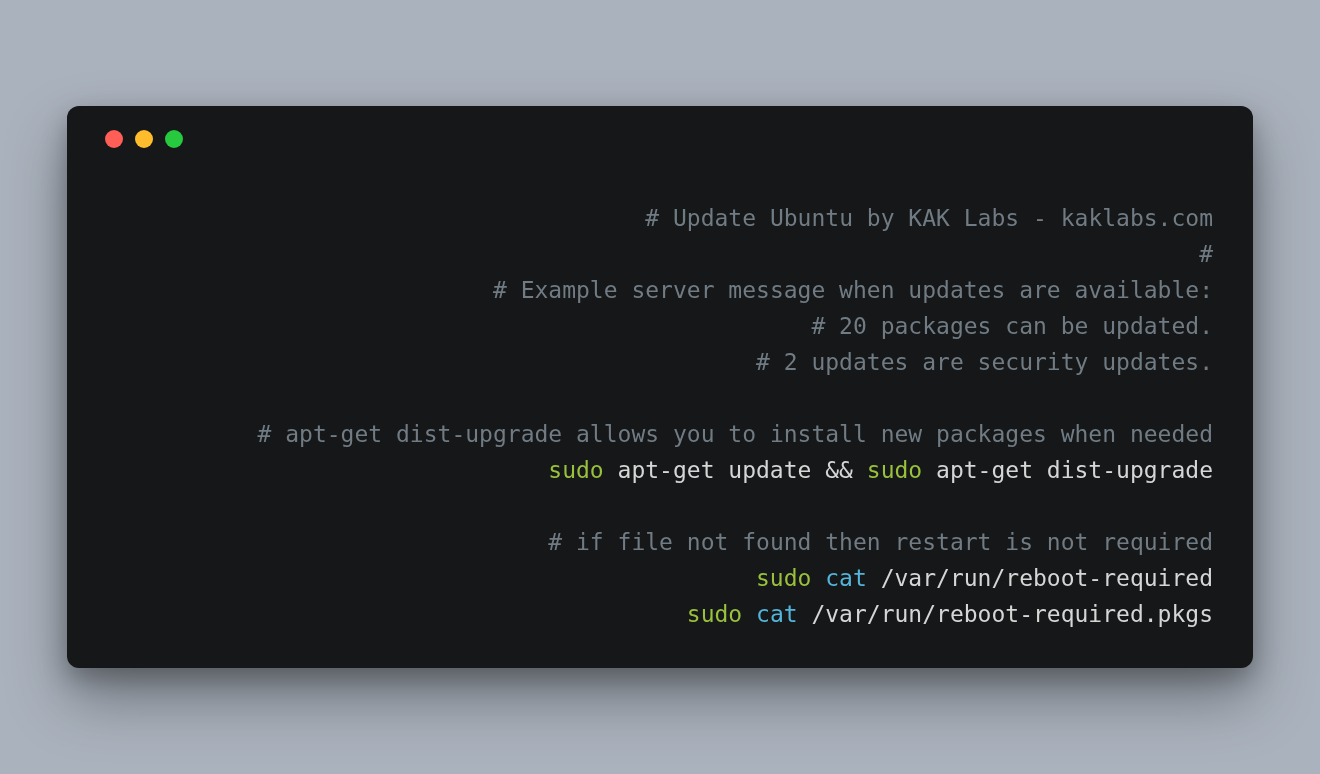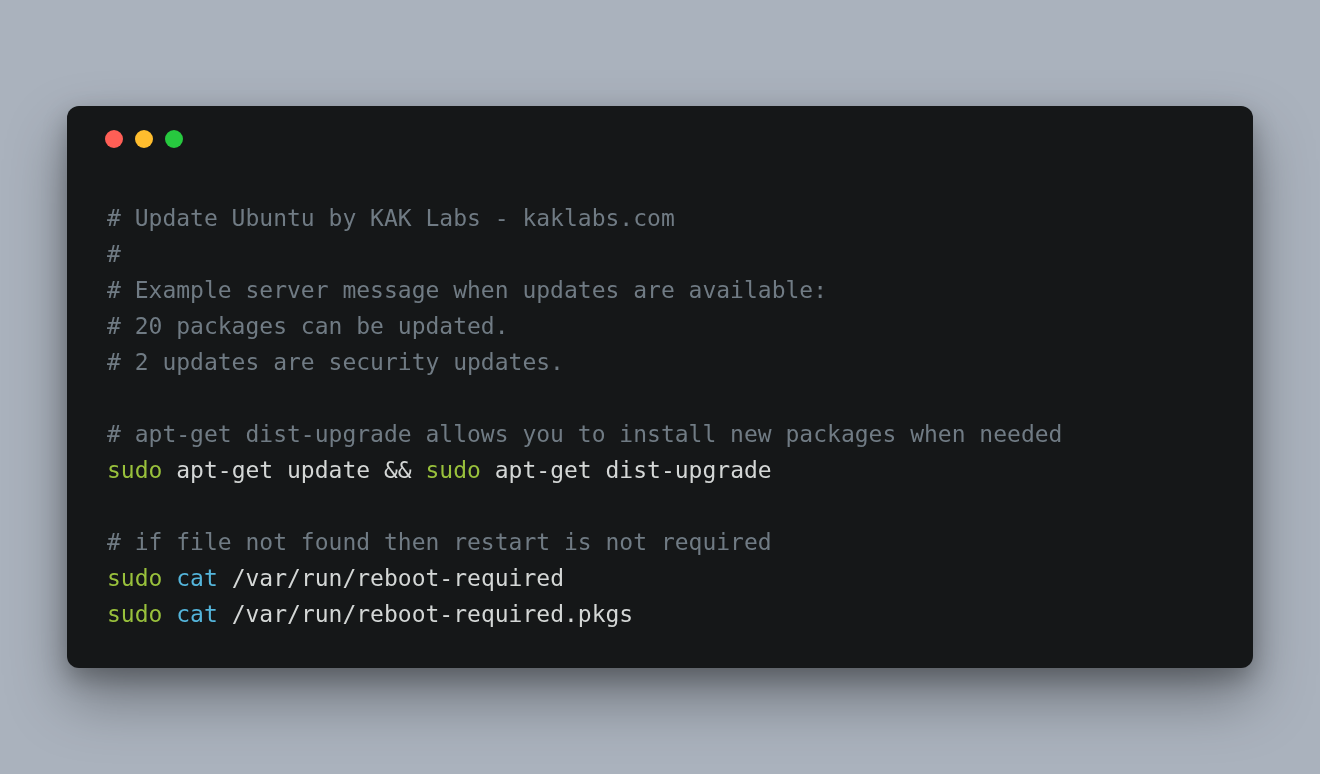--- a/index.html
+++ b/index.html
@@ -32,20 +32,21 @@
     .dot-red    { background: #ff5f56; }
     .dot-yellow { background: #ffbd2e; }
     .dot-green  { background: #27c93f; }
     .code {
       font-size: 23px;
       line-height: 36px;
       padding: 42px 40px 0 40px;
       white-space: pre;
       color: #d4d7d6;
       font-weight: 500;
+      text-align: right;
     }
     .tok-comment { color: #707b84; }
     .tok-keyword { color: #99c13c; }
     .tok-builtin { color: #54b5db; }
   </style>
 </head>
 <body>
 
 <div class="terminal-window">
   <div class="titlebar">

